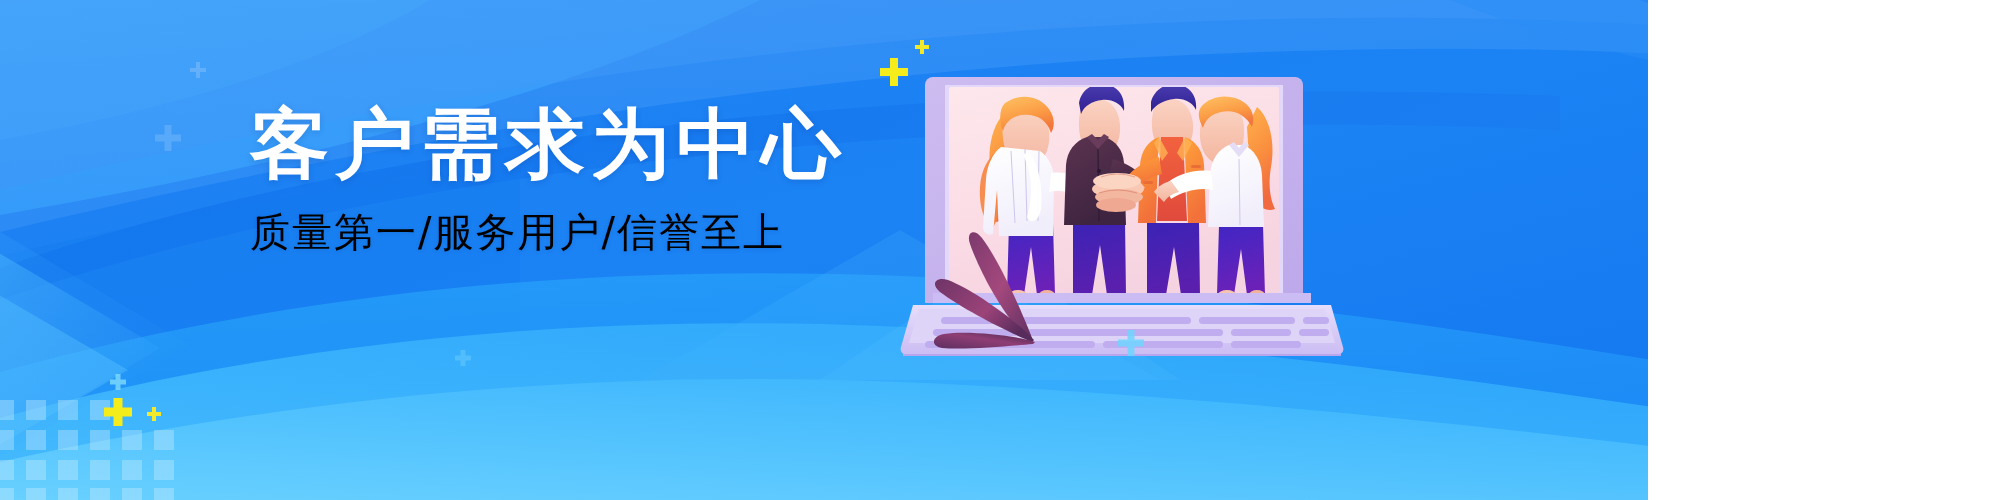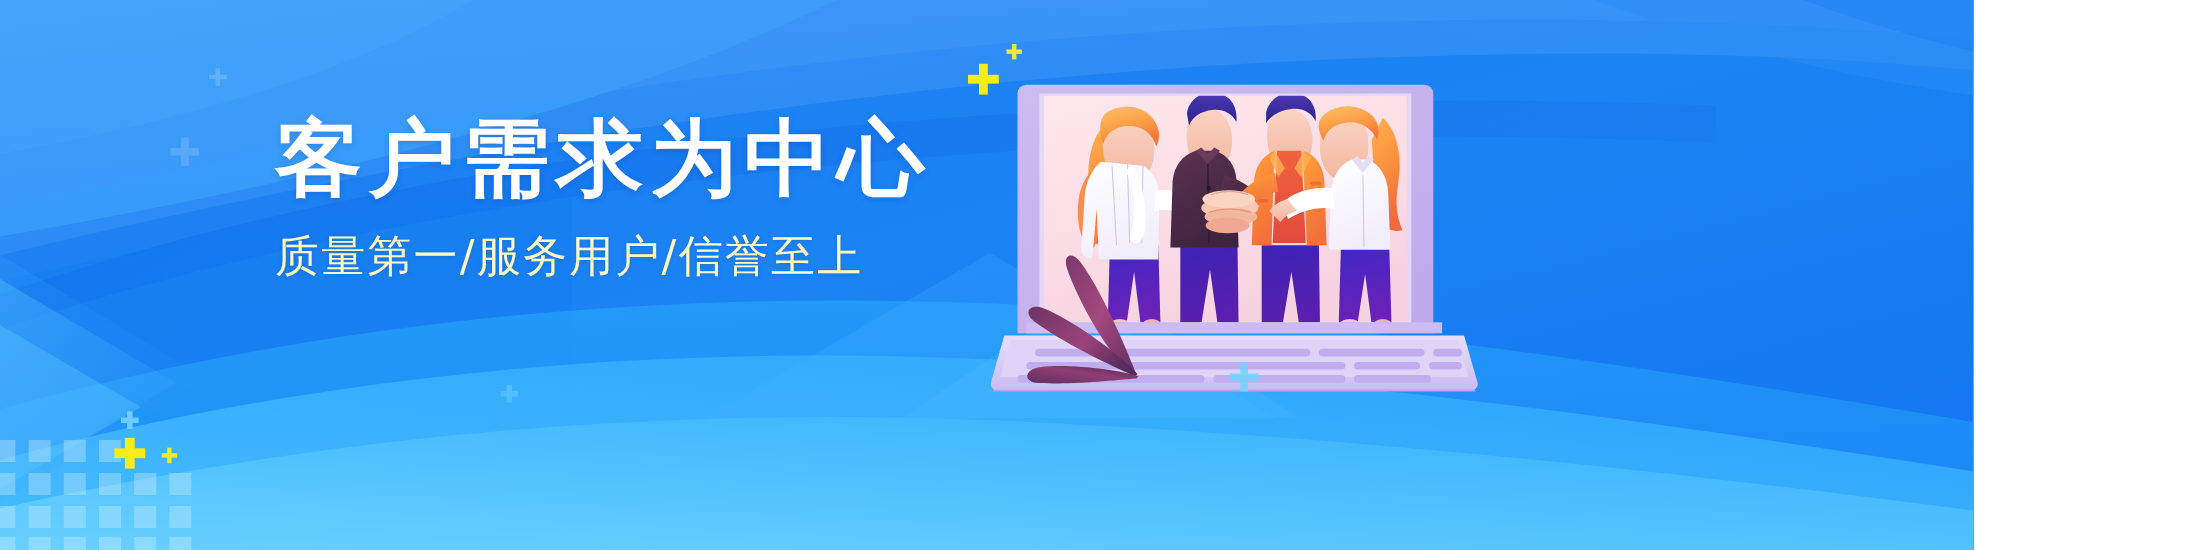--- a/index.html
+++ b/index.html
@@ -2,21 +2,21 @@
 <html><head>
 <meta charset="utf-8">
 <title>Banner</title>
 <style>
   * { margin:0; padding:0; box-sizing:border-box; }
   html, body {
     width:2000px; height:500px; overflow:hidden;
     font-family:"Liberation Sans", "DejaVu Sans", sans-serif;
   }
   #banner {
-    position:relative; width:1794px; height:500px; overflow:hidden;
+    position:relative; width:1648px; height:500px; overflow:hidden;
     background:#1677f0;
   }
   .layer { position:absolute; inset:0; }
   .svg-bg { position:absolute; left:0; top:0; width:2000px; height:500px; display:block; }
 
   
   #text-block {
     position:absolute; left:250px; top:105px; width:620px;
     z-index:40;
   }
@@ -29,21 +29,21 @@
     white-space:nowrap;
     text-shadow:0 2px 6px rgba(0,40,120,0.18);
     font-family:"DejaVu Sans","Liberation Sans",sans-serif;
     transform:scaleX(1.04);
     transform-origin:left center;
   }
   #subhead {
     margin-top:22px;
     font-size:40px;
     font-weight:500;
-    color:#fef9c3;
+    color:#000000;
     letter-spacing:2px;
     white-space:nowrap;
     font-family:"DejaVu Sans","Liberation Sans",sans-serif;
     text-shadow:0 1px 4px rgba(0,40,120,0.15);
   }
 
   
   #laptop-illustration {
     position:absolute; left:905px; top:55px;
     width:420px; height:300px;

